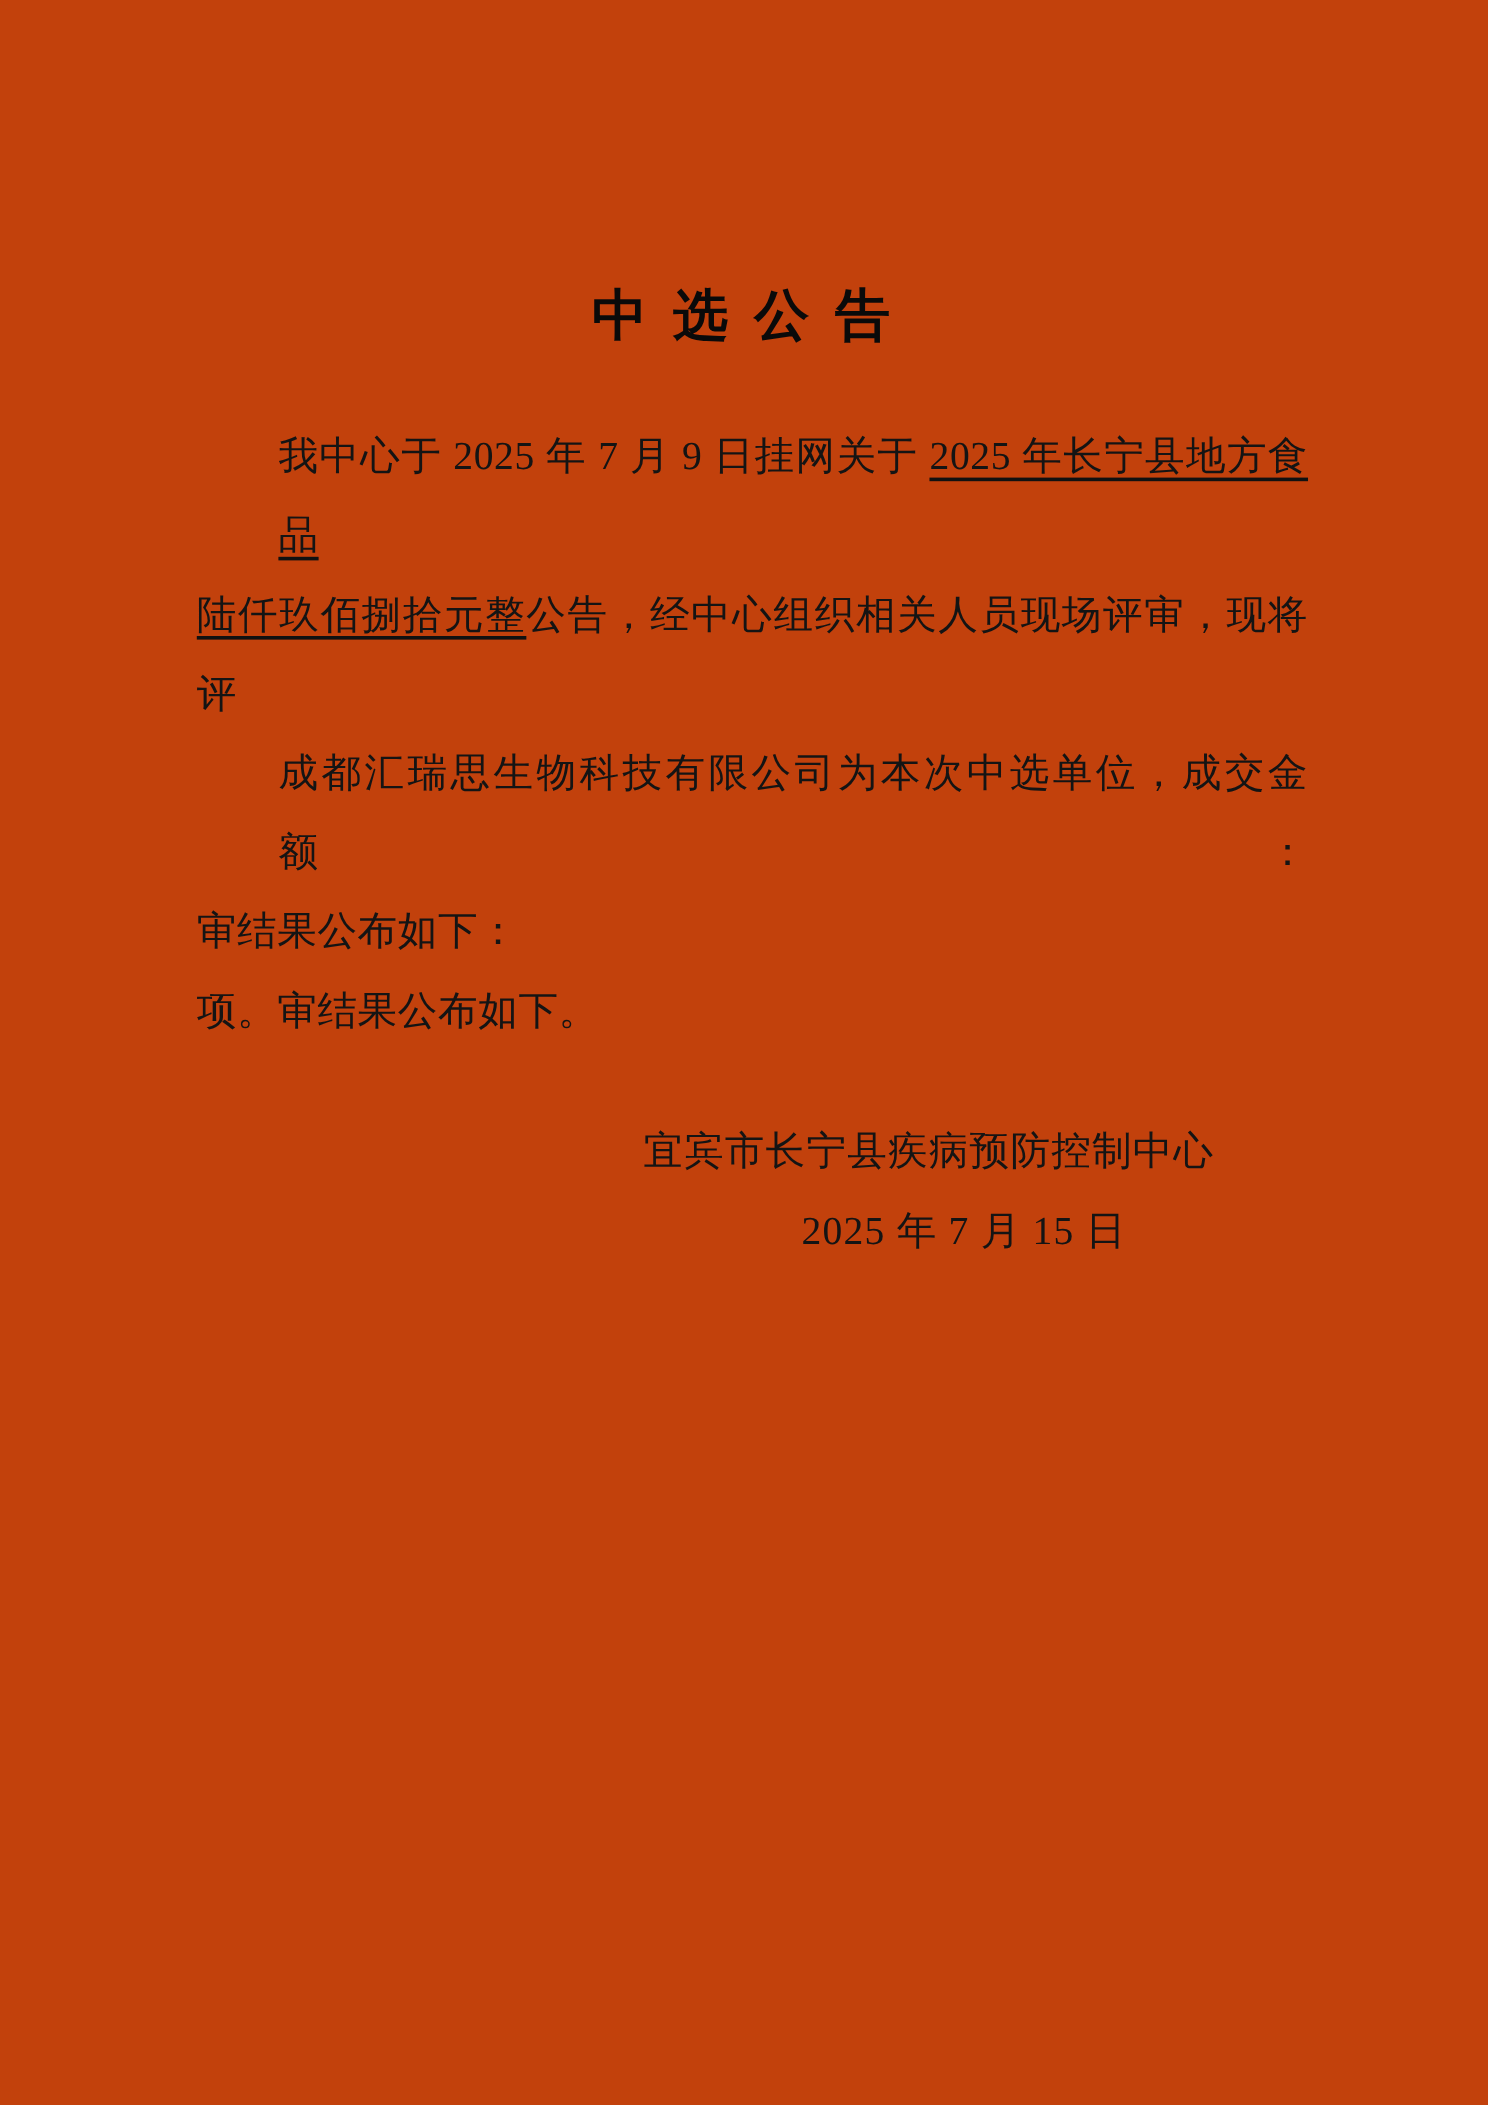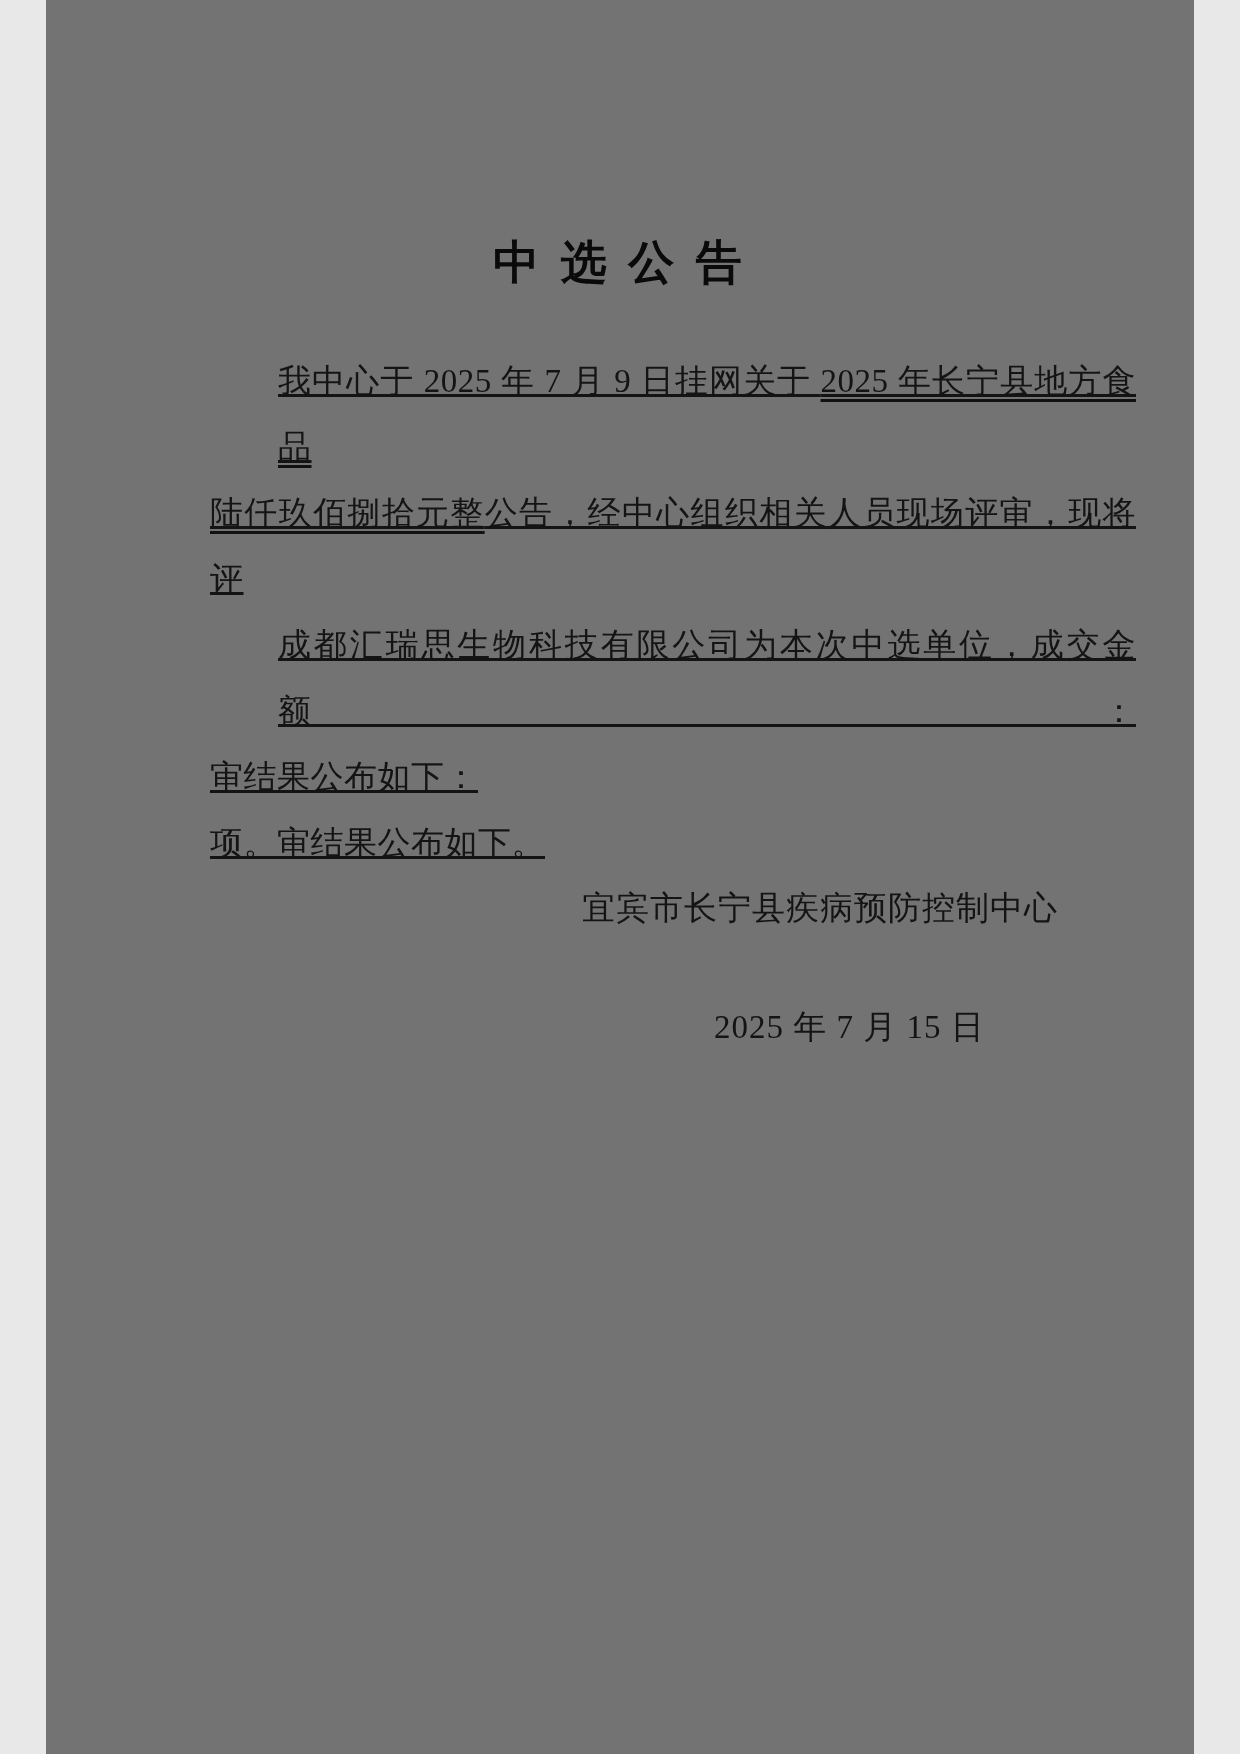--- a/index.html
+++ b/index.html
@@ -1,22 +1,22 @@
 <!DOCTYPE html>
 <html><head>
 <meta charset="utf-8">
 <style>
   * { margin: 0; padding: 0; box-sizing: border-box; }
   html, body { background: #e8e8e8; }
   .page {
     position: relative;
-    width: 1148px;
+    width: 1240px;
     height: 1754px;
     margin: 0 auto;
-    background: #737373;
+    background: #c2410c;
     font-family: "Liberation Serif", "DejaVu Serif", serif;
     color: #111111;
     overflow: hidden;
   }
   .doc-title {
     position: absolute;
     top: 232px;
     left: 0;
     width: 100%;
     text-align: center;
@@ -29,36 +29,36 @@
   .body-block {
     position: absolute;
     top: 348px;
     left: 164px;
     width: 926px;
     font-size: 33px;
     line-height: 66px;
     letter-spacing: 0.5px;
     color: #141414;
   }
-  .line { white-space: nowrap; text-decoration: underline; }
+  .line { white-space: nowrap; }
   .line.fill {
     white-space: normal;
     text-align: justify;
     text-align-last: justify;
   }
   .indent { padding-left: 68px; }
   .u {
     text-decoration: underline;
     text-decoration-thickness: 3px;
     text-underline-offset: 7px;
     text-decoration-color: #111111;
   }
   .sig-org {
     position: absolute;
-    top: 884px;
+    top: 936px;
     left: 536px;
     font-size: 33px;
     line-height: 48px;
     letter-spacing: 1px;
     color: #141414;
   }
   .sig-date {
     position: absolute;
     top: 1003px;
     left: 668px;

